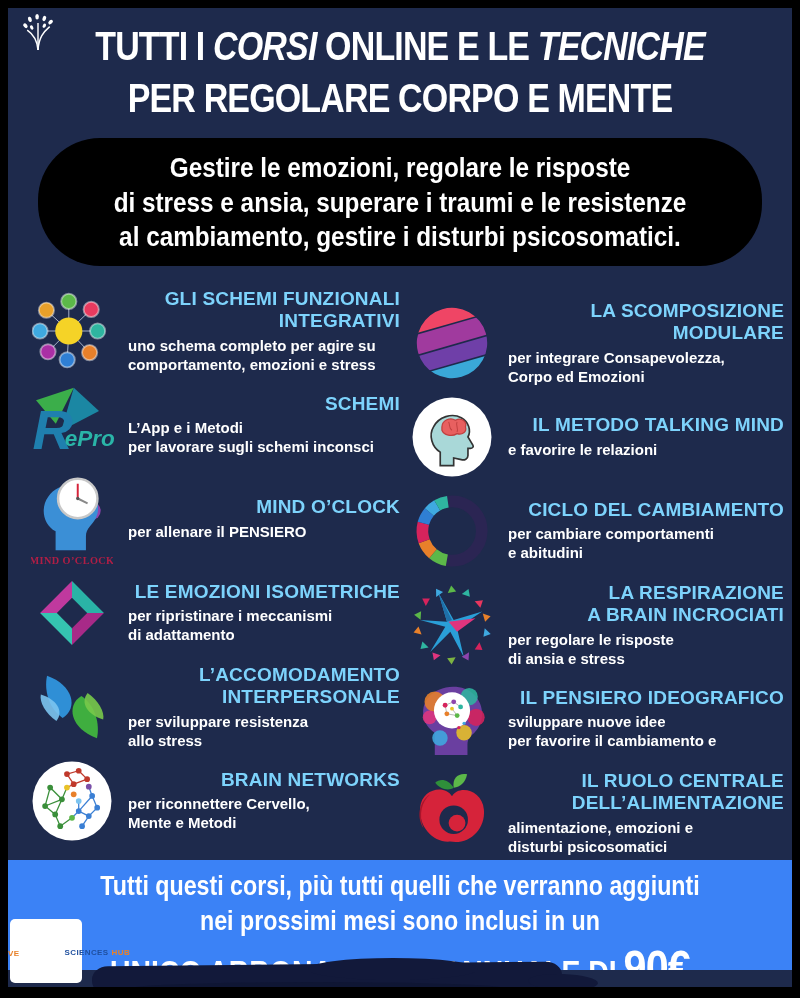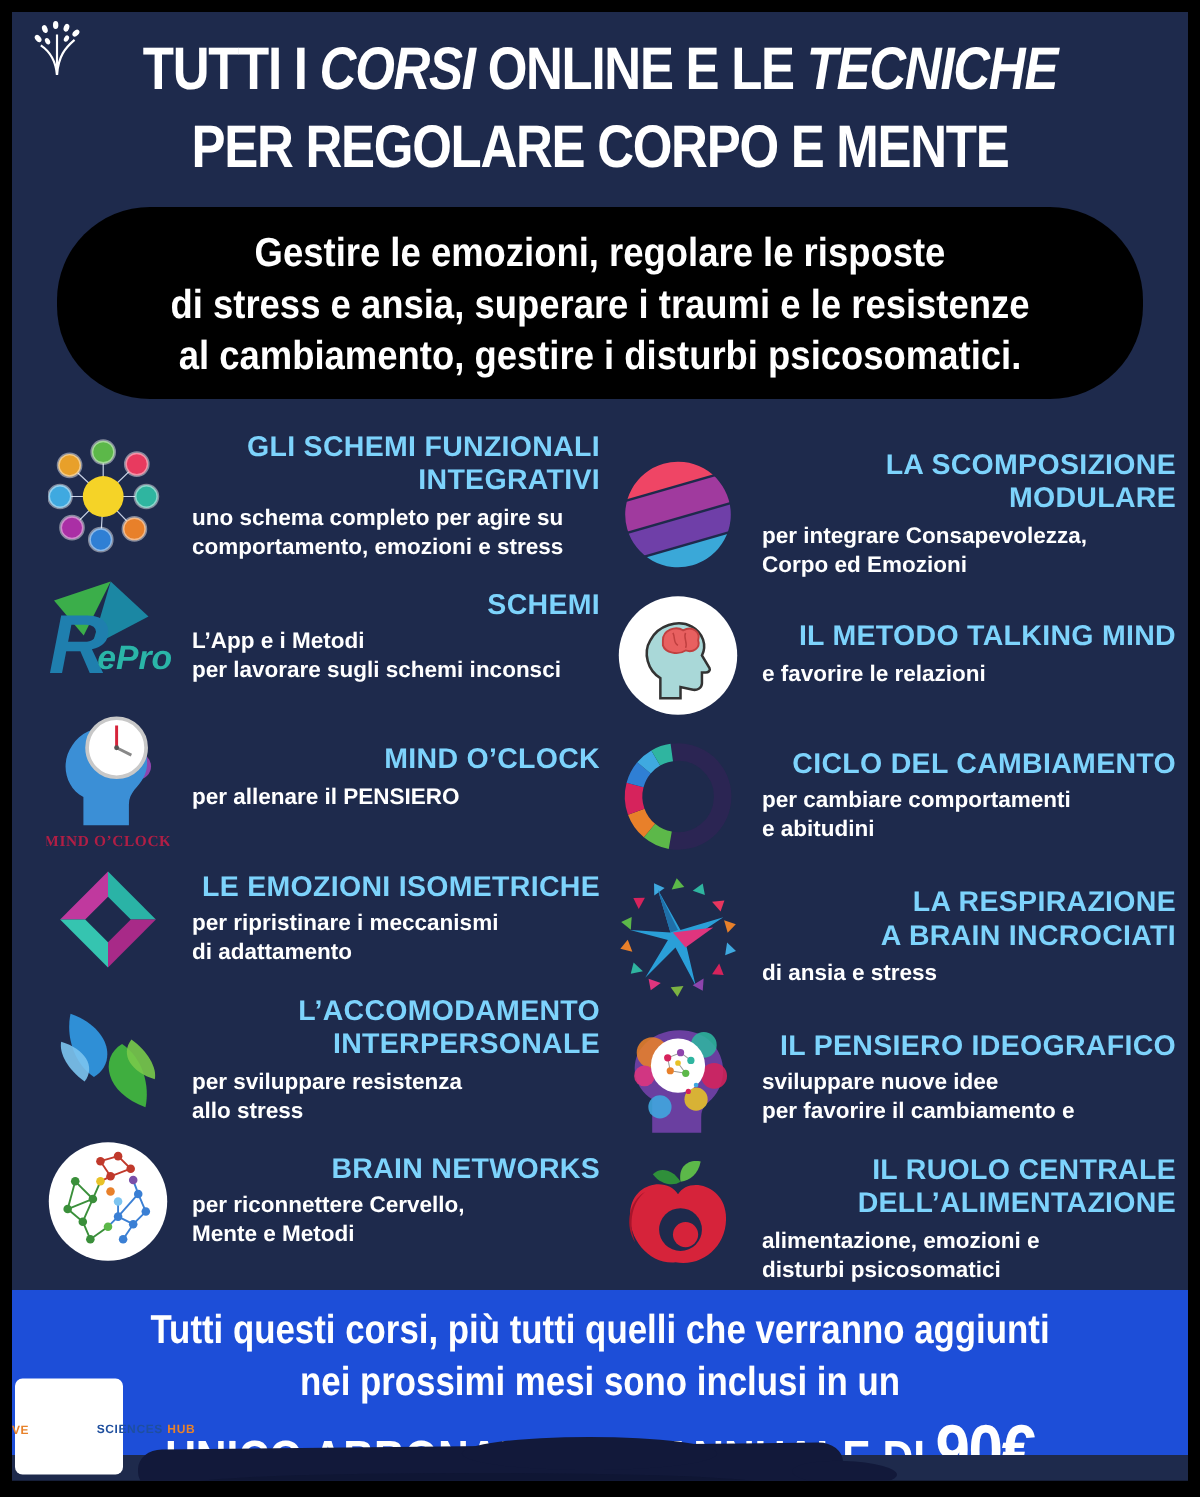--- a/index.html
+++ b/index.html
@@ -26,21 +26,21 @@
   .column.left{width:380px;}
   .column.right{flex:1;margin-top:12px;}
   .item{height:94px;display:flex;align-items:center;}
   .icon-slot{width:104px;min-width:104px;height:94px;display:flex;align-items:center;justify-content:center;}
   .item-text{flex:1;display:flex;flex-direction:column;justify-content:center;padding-left:4px;}
   .item-title-line{color:#7dd3fc;font-weight:bold;font-size:19px;line-height:1.18;
     letter-spacing:.2px;white-space:nowrap;text-align:right;}
   .item-descs{margin-top:3px;}
   .item-desc-line{color:#fff;font-weight:bold;font-size:15px;line-height:1.27;white-space:nowrap;}
   
-  .footer-banner{background:#1d4ed8;height:110px;box-sizing:border-box;padding-top:9px;}
+  .footer-banner{background:#3b82f6;height:110px;box-sizing:border-box;padding-top:9px;}
   .fb-line{color:#fff;font-weight:bold;font-size:27px;line-height:1.3;text-align:center;
     transform:scaleX(.86);transform-origin:50% 50%;white-space:nowrap;}
   .fb-line3{display:flex;justify-content:center;align-items:baseline;color:#fff;
     font-weight:bold;transform:scaleX(.86);transform-origin:50% 50%;white-space:nowrap;margin-top:1px;}
   .fb-main{font-size:33px;}
   .fb-price{font-size:48px;margin-left:8px;letter-spacing:-1px;}
   
   .bottom-strip{position:relative;height:30px;background:#1e2a4c;}
   .redact{position:absolute;background:#12193a;}
   .r1{left:84px;top:-6px;width:470px;height:28px;border-radius:16px/13px;transform:rotate(-.6deg);}
@@ -373,20 +373,21 @@
     <polygon points="34,12 50,44 44,46" fill="#1f6fa8"></polygon>
     <polygon points="46,46 78,42 56,58" fill="#e0357e"></polygon>
   </svg>
           </div>
     <div class="item-text">
       <div class="item-titles">
               <div class="item-title-line">LA RESPIRAZIONE</div>
               <div class="item-title-line">A BRAIN INCROCIATI</div>
             </div>
       <div class="item-descs">
+              <div class="item-desc-line">per regolare le risposte</div>
               <div class="item-desc-line">di ansia e stress</div>
             </div>
     </div>
   </div>
 
   <div class="item">
     <div class="icon-slot">
             <svg width="86" height="86" viewBox="0 0 100 100">
     <path d="M30,92 L30,66 C16,58 12,38 22,26 C34,10 62,8 76,22 C88,34 88,54 76,66 C72,70 68,72 68,80 L68,92 Z" fill="#6a3fa0"></path>
     <g opacity=".88">

